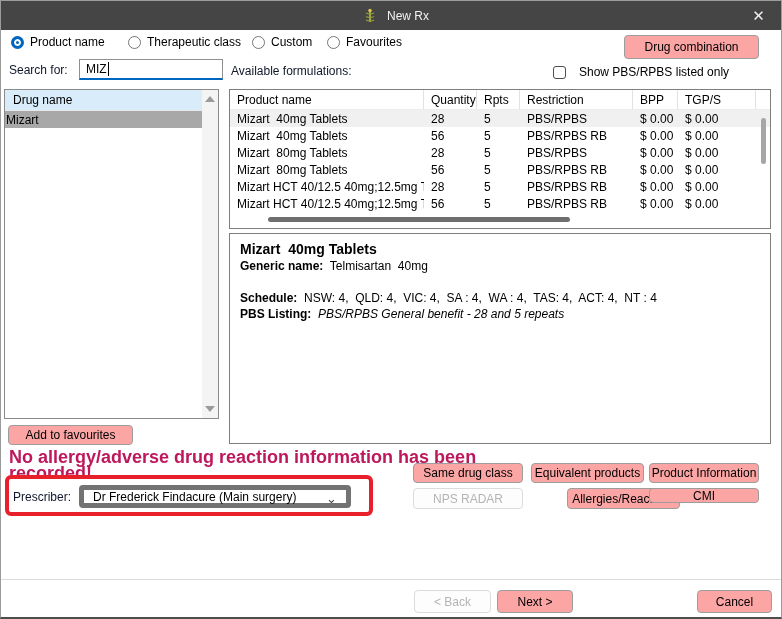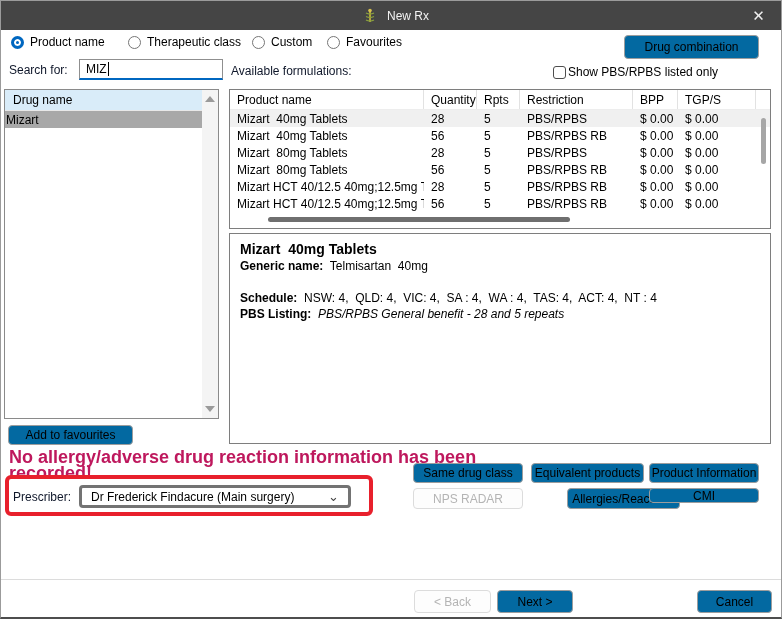--- a/index.html
+++ b/index.html
@@ -14,30 +14,30 @@
   .titlebar .appicon{ width:16px; height:16px; margin-left:9px; }
   .titlebar .title{ color:#f2f2f2; font-size:12px; margin-left:9px; }
   .closebtn{ position:absolute; right:0; top:0; width:45px; height:29px; display:flex; align-items:center; justify-content:center;
     color:#efefef; font-size:15px; cursor:default; }
   
   .radio-row{ position:absolute; left:0; top:34px; width:100%; height:20px; }
   .radio{ position:absolute; display:flex; align-items:center; gap:6px; }
   .rdot{ width:13px; height:13px; border-radius:50%; border:1px solid #767676; background:#fff; flex:0 0 auto; }
   .rdot.sel{ border:3px solid #0067c0; background:#0067c0; box-shadow:inset 0 0 0 2px #ffffff; }
   
-  .btn{ position:absolute; background:#0369a1; border:1px solid #9d9d9d; border-radius:4px;
+  .btn{ position:absolute; background:#fca5a5; border:1px solid #9d9d9d; border-radius:4px;
     display:flex; align-items:center; justify-content:center; font-size:12px; color:#000; }
   .btn.disabled{ color:#b4b4b4; border-color:#dcdcdc; background:#fdfdfd; }
   
   .lbl{ position:absolute; color:#0f172a; }
   .searchbox{ position:absolute; left:78px; top:58px; width:144px; height:21px; background:#fff;
     border:1px solid #8f8f8f; border-bottom:2px solid #0067c0; display:flex; align-items:center; padding-left:6px; }
   .caret{ width:1px; height:14px; background:#000; margin-left:1px; }
   
-  .chk{ position:absolute; left:552px; top:64px; display:flex; align-items:flex-end; gap:2px; }
+  .chk{ position:absolute; left:552px; top:64px; display:flex; align-items:flex-end; gap:13px; }
   .chkbox{ width:13px; height:13px; border:1px solid #4d4d4d; border-radius:3px; background:#fff; }
   
   .druglist{ position:absolute; left:3px; top:88px; width:215px; height:330px; border:1px solid #8a8a8a; background:#fff; }
   .druglist .hdr{ position:absolute; left:0; top:0; right:16px; height:21px; background:#d9ecf9; border-bottom:1px solid #e8e8e8;
     display:flex; align-items:center; padding-left:8px; }
   .druglist .item{ position:absolute; left:0; top:21px; right:16px; height:17px; background:#a8a8a8; color:#000;
     display:flex; align-items:center; padding-left:1px; }
   .vscroll{ position:absolute; right:0; top:0; bottom:0; width:16px; background:#f4f4f4; }
   .arrow{ position:absolute; left:3px; width:0; height:0; border-left:5px solid transparent; border-right:5px solid transparent; }
   .arrow.up{ top:6px; border-bottom:6px solid #9a9a9a; }
@@ -55,21 +55,21 @@
   
   .details{ position:absolute; left:228px; top:232px; width:542px; height:211px; border:1px solid #7e7e7e; background:#fff; padding:7px 10px; }
   .details .dtitle{ font-weight:bold; font-size:14px; white-space:pre; }
   .dline{ margin-top:2px; white-space:pre; }
   .dline b{ font-weight:bold; }
   .dline .ital{ font-style:italic; }
   .gap{ height:16px; }
   
   .warn{ position:absolute; left:8px; color:#be185d; font-weight:bold; font-size:18px; white-space:pre; }
   .redbox{ position:absolute; left:4px; top:474px; width:368px; height:41px; border:4px solid #e8202c; border-radius:6px; background:transparent; }
-  .combo{ position:absolute; left:78px; top:484px; width:272px; height:23px; background:#fff; border:3px solid #737373; border-radius:4px;
+  .combo{ position:absolute; left:78px; top:484px; width:272px; height:23px; background:#fff; border:5px solid #737373; border-radius:4px;
     display:flex; align-items:center; padding-left:9px; }
   .combo .chev{ position:absolute; right:9px; top:1px; color:#454545; font-size:13px; }
   
   .divider{ position:absolute; left:0; top:578px; width:100%; height:1px; background:#dcdcdc; }
 </style>
 </head>
 <body>
 
 <div id="window">
 

